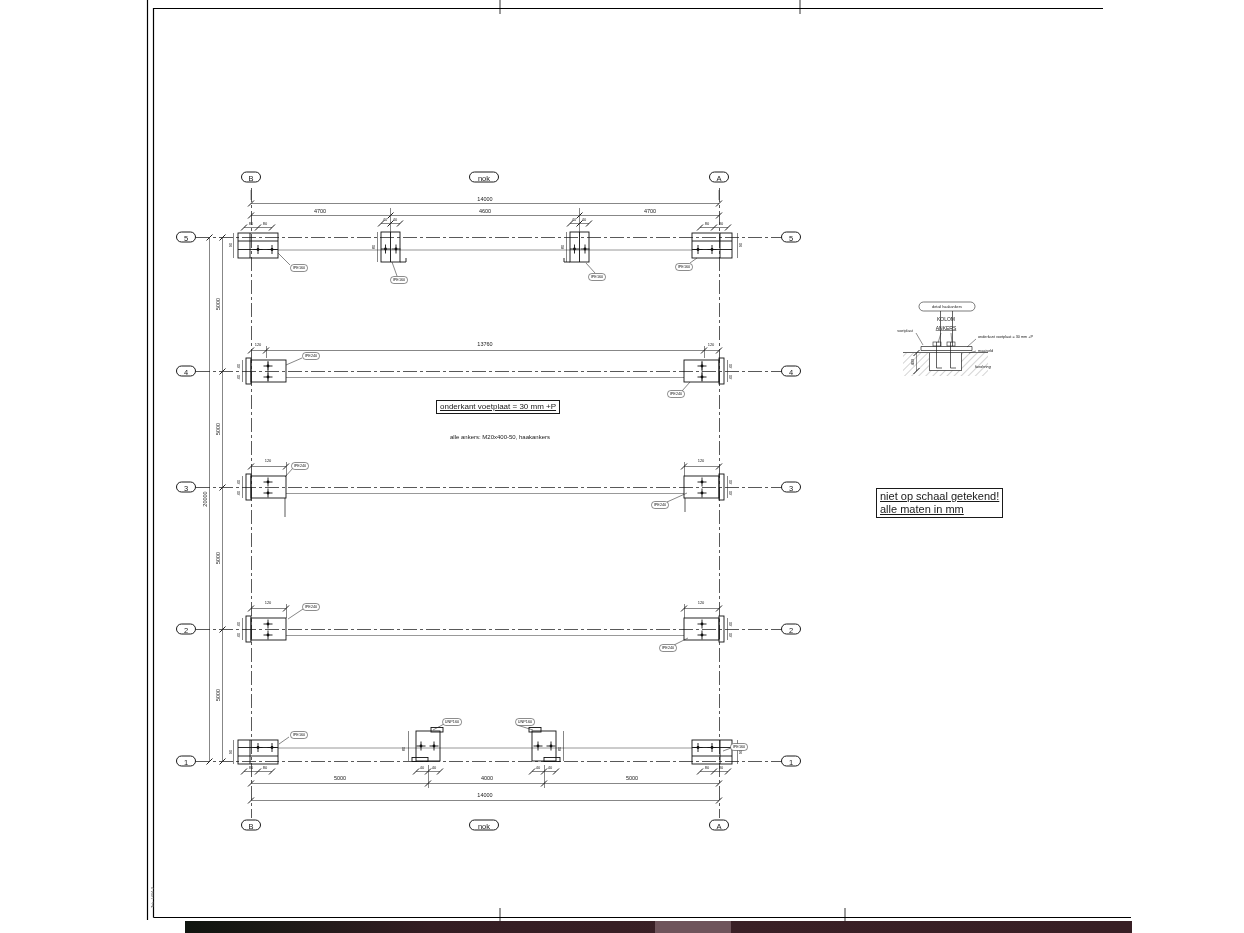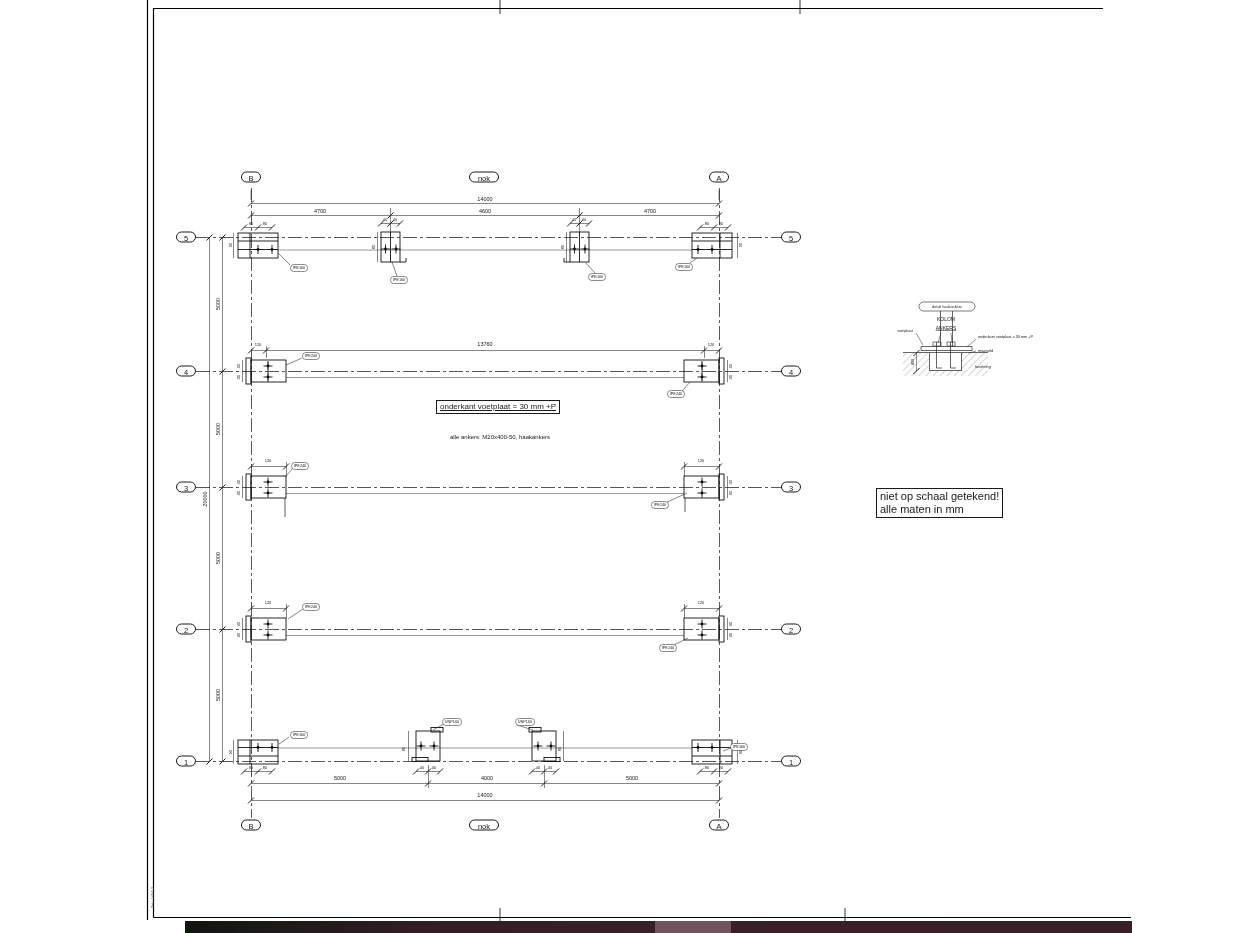--- a/index.html
+++ b/index.html
@@ -19,21 +19,21 @@
 
   .tag{position:absolute;transform:translate(-50%,-50%) scale(0.5);border:1px solid #1a1a1a;border-radius:7px;
        height:13px;line-height:12px;font-size:7.6px;padding:0 4px;background:#fff;white-space:nowrap;}
 
   .note-box{position:absolute;left:436px;top:400px;border:1px solid #1a1a1a;background:#fff;
             font-size:8px;line-height:12px;padding:0 3px;text-decoration:underline;white-space:nowrap;}
   .anchors-note{position:absolute;left:500px;top:437px;font-size:12px;white-space:nowrap;
             transform:translate(-50%,-50%) scale(0.5);}
   .scale-box{position:absolute;left:876px;top:488px;border:1px solid #1a1a1a;background:#fff;
             font-size:11px;line-height:13px;padding:1px 3px;}
-  .scale-box div{white-space:nowrap;}
+  .scale-box div{text-decoration:underline;white-space:nowrap;}
 
   .dtext{position:absolute;font-size:7.6px;white-space:nowrap;transform:scale(0.5);transform-origin:left top;}
   .dtext.c{transform:translate(-50%,-50%) scale(0.5);transform-origin:center;}
   .dtext.rot{transform:translate(-50%,-50%) rotate(-90deg) scale(0.5);transform-origin:center;}
   .dtext.big{font-size:10px;}
   .dtext.u{text-decoration:underline;}
   .dtext.i{font-style:italic;}
 
   .stamp{position:absolute;left:150px;top:908px;font-size:8px;color:#555;white-space:nowrap;
          transform:rotate(-90deg) scale(0.5);transform-origin:left top;}

